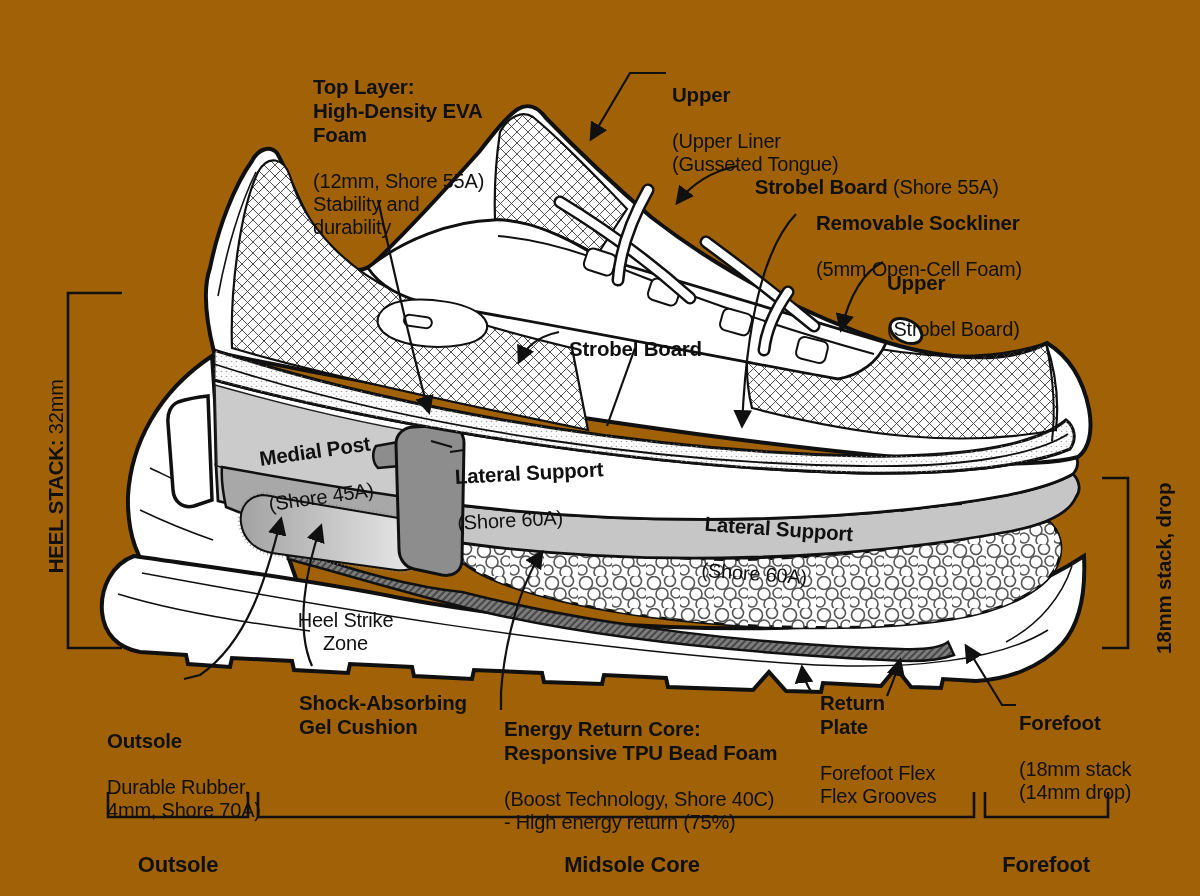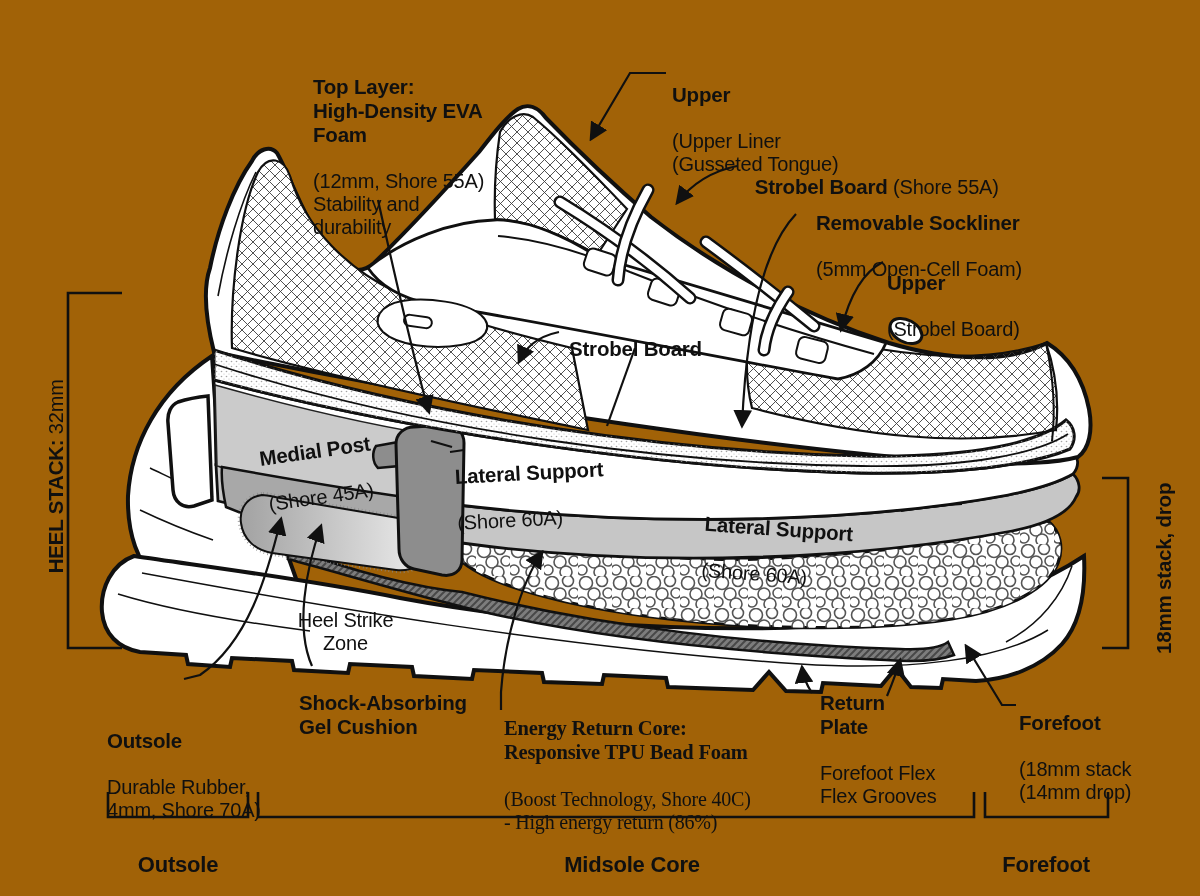--- a/index.html
+++ b/index.html
@@ -210,25 +210,25 @@
   <div class="b">Outsole</div>
   <div>Durable Rubber,
 4mm, Shore 70A)</div>
 </div>
 
 <div class="label" style="left:299px;top:668px;">
   <div class="b">Shock-Absorbing
 Gel Cushion</div>
 </div>
 
-<div class="label" style="left:504px;top:694px;font-family:Liberation Serif, serif;">
+<div class="label" style="left:504px;top:694px;">
   <div class="b">Energy Return Core:
 Responsive TPU Bead Foam</div>
   <div>(Boost Technology, Shore 40C)
-- High energy return (86%)</div>
+- High energy return (75%)</div>
 </div>
 
 <div class="label" style="left:820px;top:668px;">
   <div class="b">Return
 Plate</div>
   <div>Forefoot Flex
 Flex Grooves</div>
 </div>
 
 <div class="label" style="left:1019px;top:688px;">

